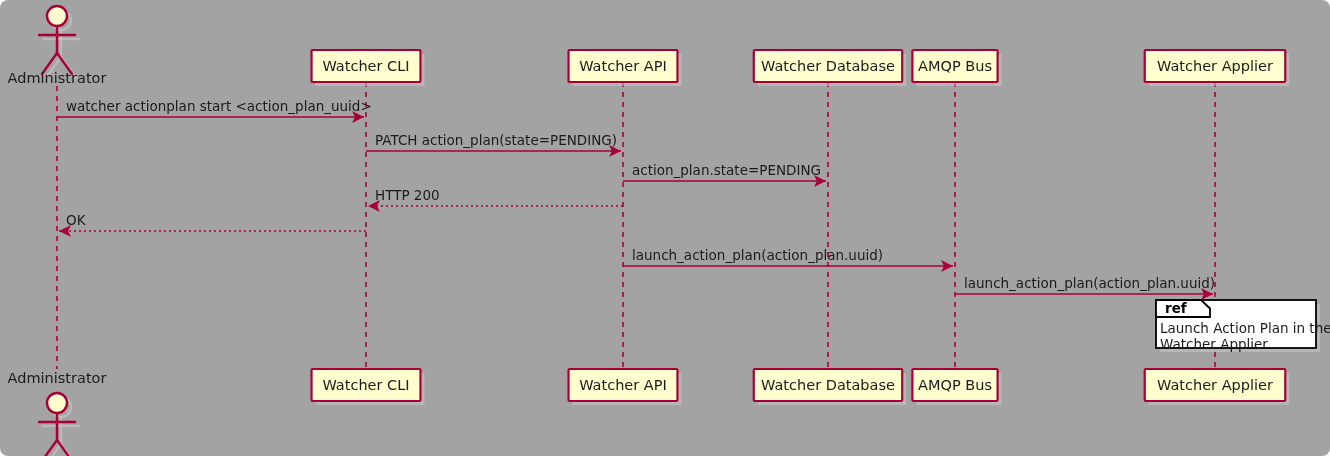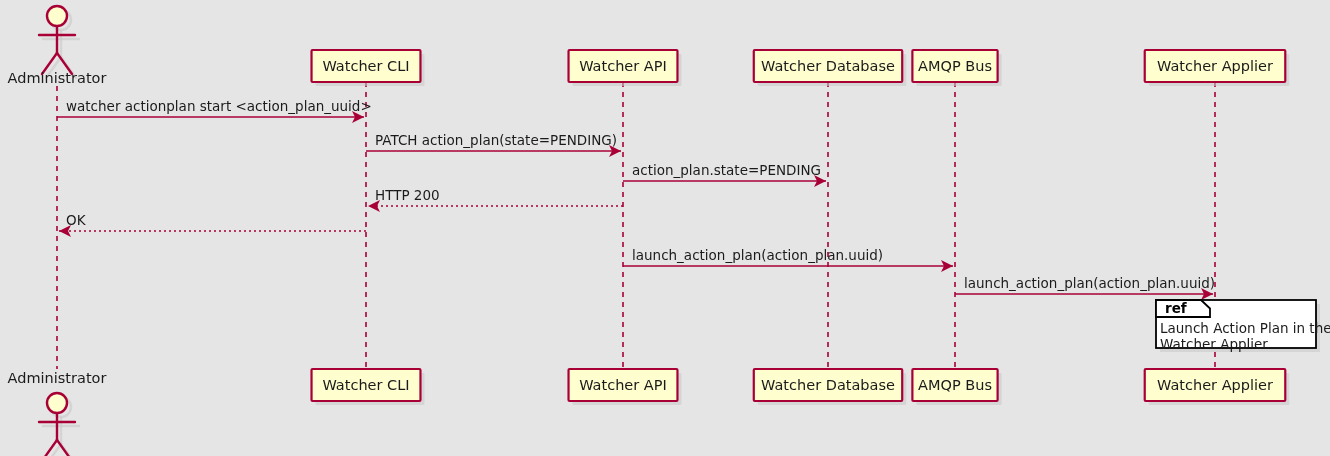--- a/index.html
+++ b/index.html
@@ -7,22 +7,23 @@
     padding: 0;
     background: #FFFFFF;
   }
   body {
     font-family: "DejaVu Sans", sans-serif;
   }
   #diagram {
     position: relative;
     width: 1330px;
     height: 456px;
-    background: #e5e5e5;
+    background: #a3a3a3;
     overflow: hidden;
+    border-radius: 8px;
   }
   svg.canvas {
     position: absolute;
     left: 0;
     top: 0;
     width: 1330px;
     height: 456px;
   }
   .lifeline {
     stroke: #A80036;

